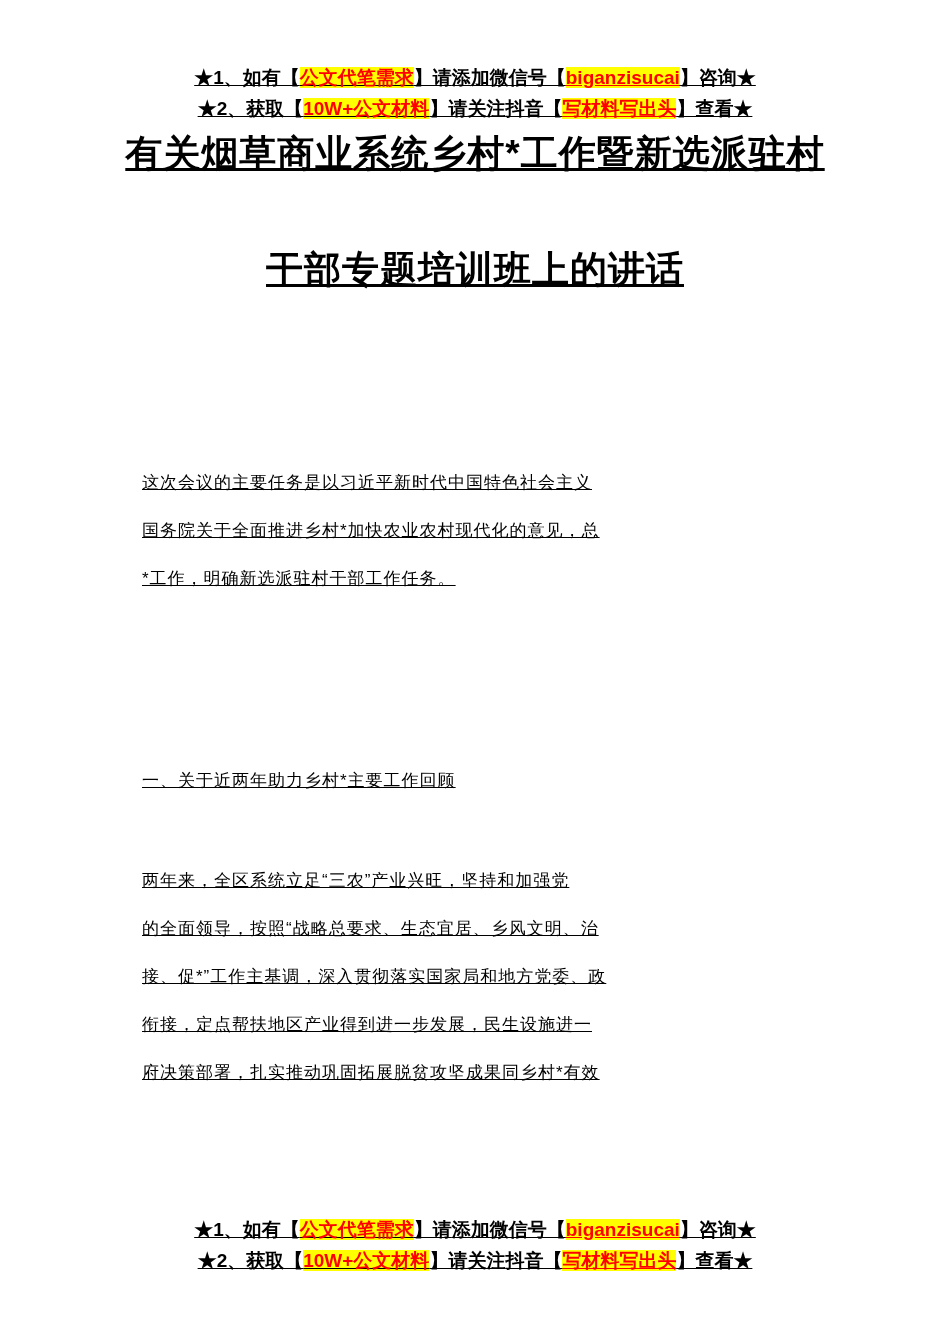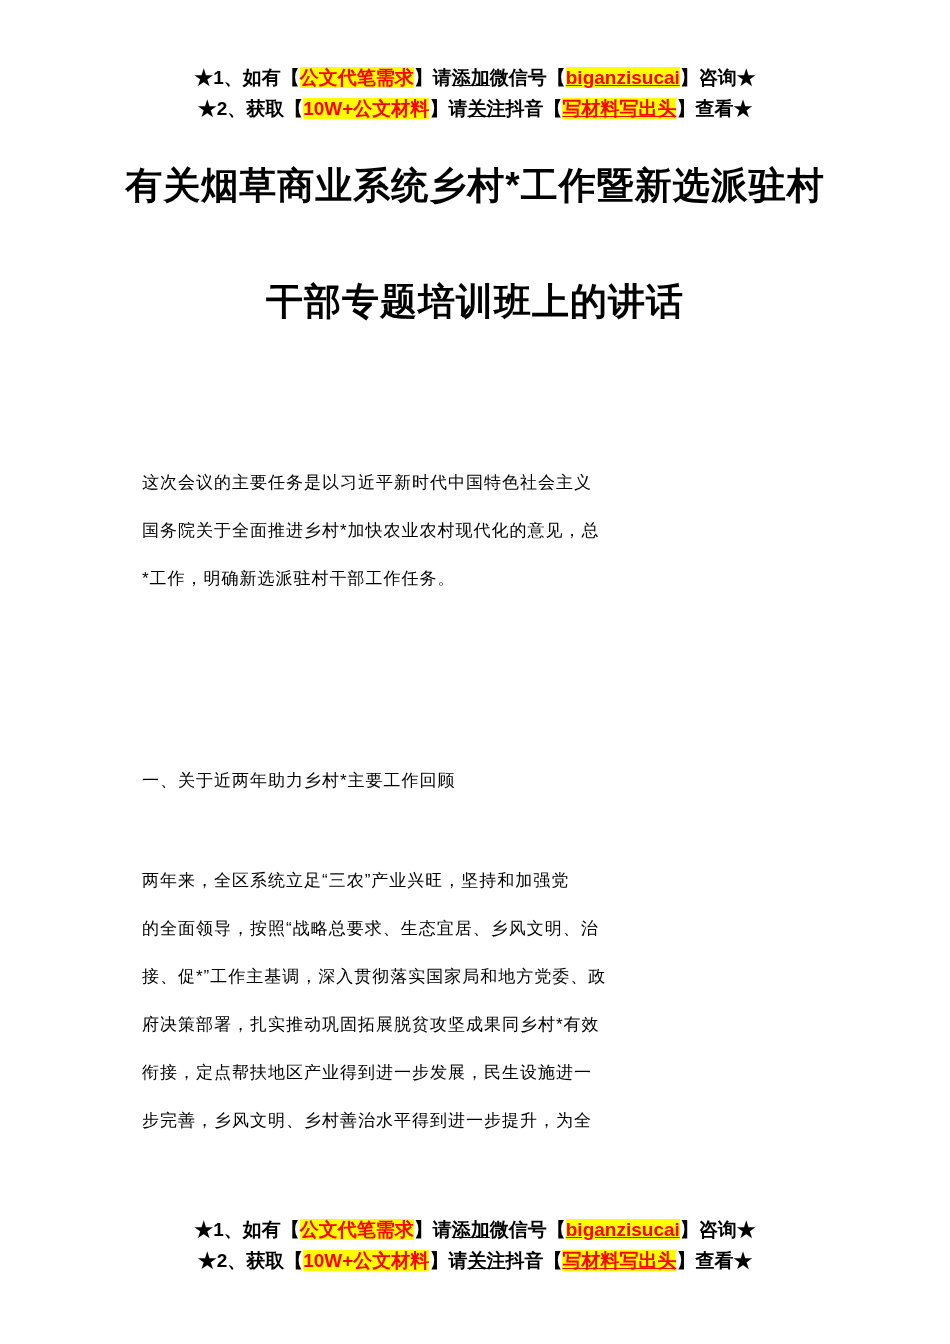--- a/index.html
+++ b/index.html
@@ -7,21 +7,21 @@
   .page {
     position: relative;
     width: 950px;
     height: 1344px;
     margin: 0 auto;
     background: var(--page-bg, #ffffff);
     color: var(--text-color, #000000);
     font-family: "Liberation Sans", sans-serif;
     overflow: hidden;
   }
-  .line { white-space: nowrap; }
+  .line { white-space: nowrap; text-decoration: underline; }
 
   
   .promo {
     position: absolute;
     left: 0;
     width: 100%;
     text-align: center;
     font-weight: 700;
     font-size: 19px;
     line-height: 31px;
@@ -32,21 +32,21 @@
   .seg.hl-red {
     color: var(--accent-red, #ff0000);
     background: var(--highlight, #ffff00);
   }
   .seg.underline { text-decoration: underline; }
   .seg.hl-red.underline { text-decoration: underline; }
 
   
   .title {
     position: absolute;
-    top: 128px;
+    top: 96px;
     left: 0;
     width: 100%;
     text-align: center;
     font-weight: 700;
     font-size: 37px;
     line-height: 116px;
     letter-spacing: 1px;
   }
 
   
@@ -83,23 +83,22 @@
       <div class="line">国务院关于全面推进乡村*加快农业农村现代化的意见，总</div>
       <div class="line">*工作，明确新选派驻村干部工作任务。</div>
     </div>
 
   <div class="heading line">一、关于近两年助力乡村*主要工作回顾</div>
 
   <div class="para para2">
       <div class="line">两年来，全区系统立足“三农”产业兴旺，坚持和加强党</div>
       <div class="line">的全面领导，按照“战略总要求、生态宜居、乡风文明、治</div>
       <div class="line">接、促*”工作主基调，深入贯彻落实国家局和地方党委、政</div>
+      <div class="line">衔接，定点帮扶地区产业得到进一步发展，民生设施进一</div>
       <div class="line">府决策部署，扎实推动巩固拓展脱贫攻坚成果同乡村*有效</div>
-      <div class="line">衔接，定点帮扶地区产业得到进一步发展，民生设施进一</div>
-      <div class="line">步完善，乡风文明、乡村善治水平得到进一步提升，为全</div>
     </div>
 
   <div class="promo promo-bottom">
       <div class="line"><span class="seg plain">★1、如有【</span><span class="seg hl-red">公文代笔需求</span><span class="seg plain">】请</span><span class="seg underline">添加</span><span class="seg plain">微信号【</span><span class="seg hl-red underline">biganzisucai</span><span class="seg plain">】咨询★</span></div>
       <div class="line"><span class="seg plain">★2、获取【</span><span class="seg hl-red">10W+公文材料</span><span class="seg plain">】请</span><span class="seg underline">关注</span><span class="seg plain">抖音【</span><span class="seg hl-red underline">写材料写出头</span><span class="seg plain">】查看★</span></div>
     </div>
 
 </div>
 
 </body></html>

